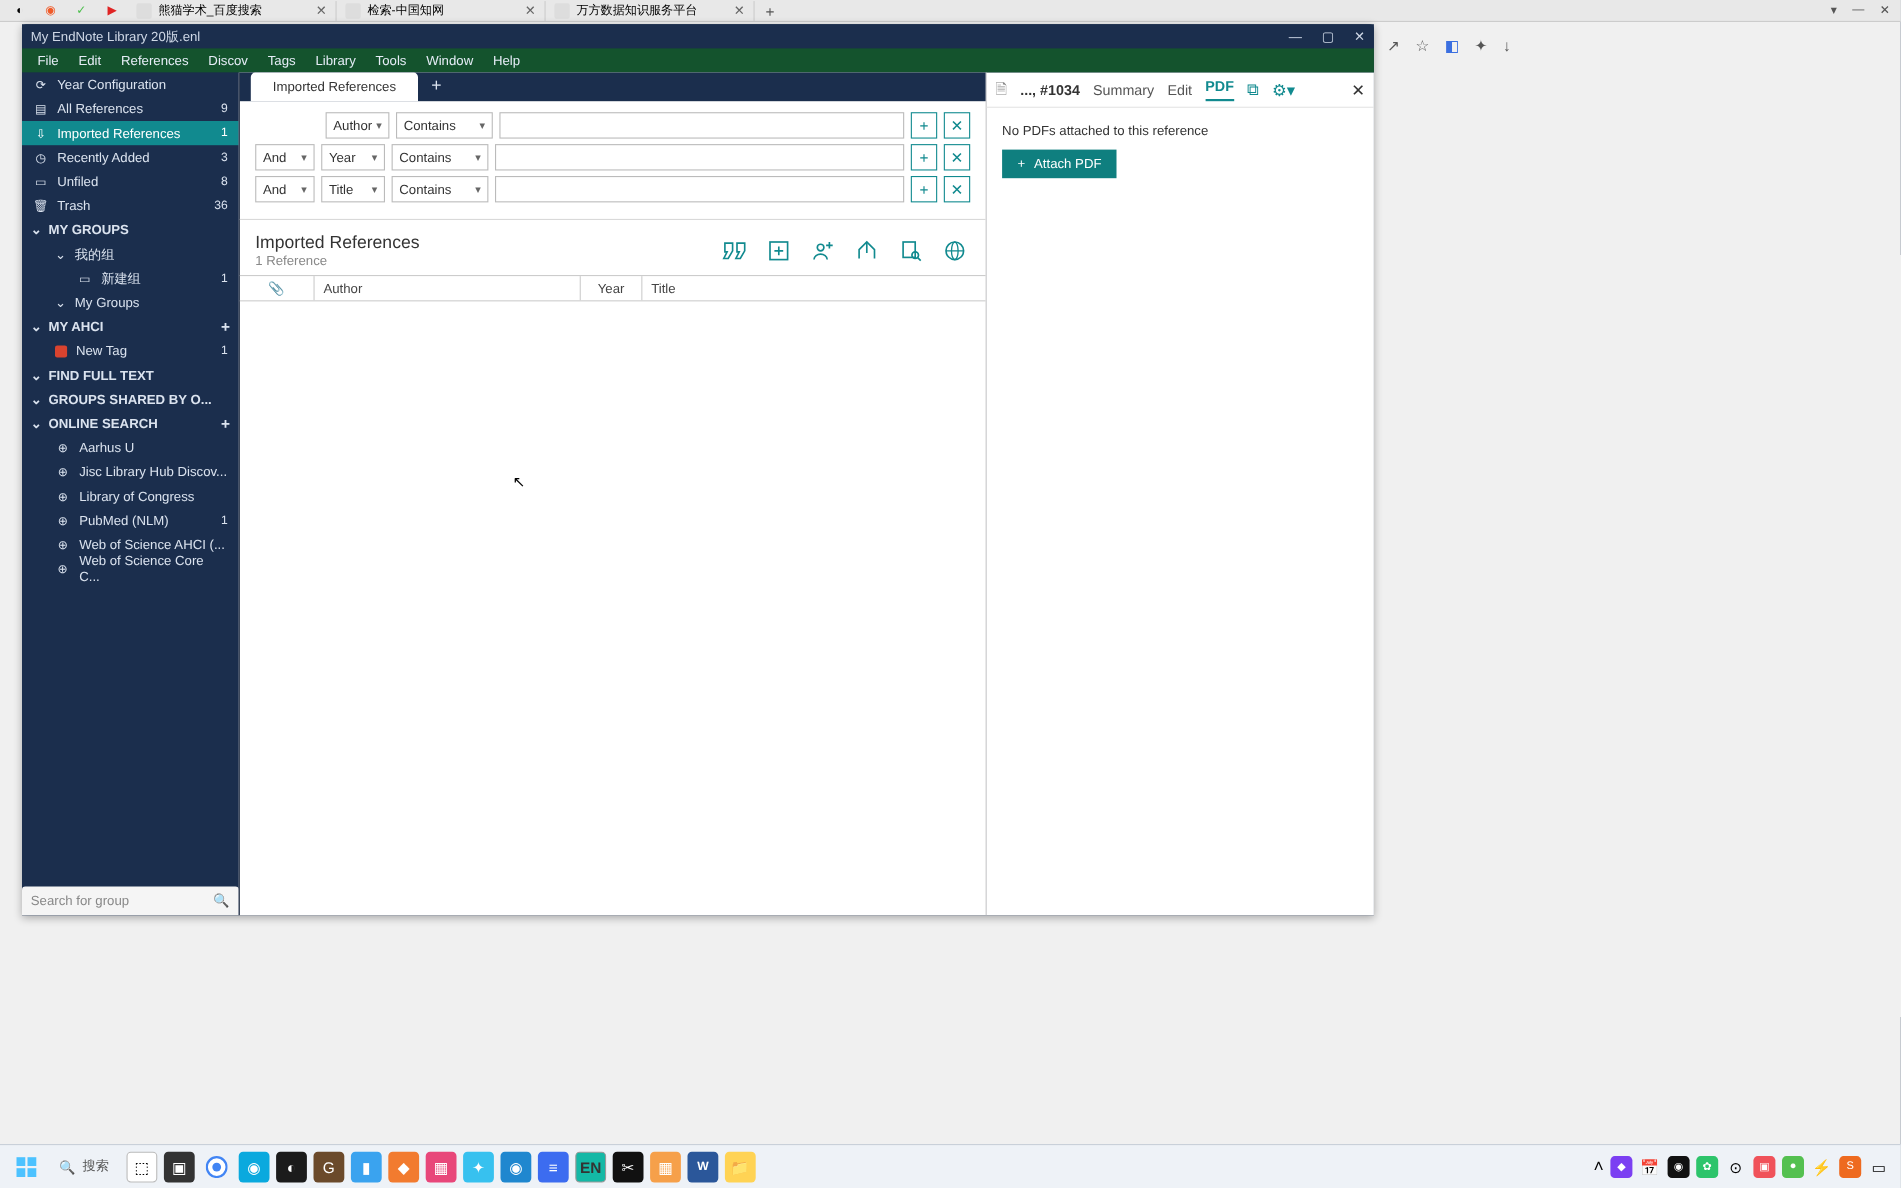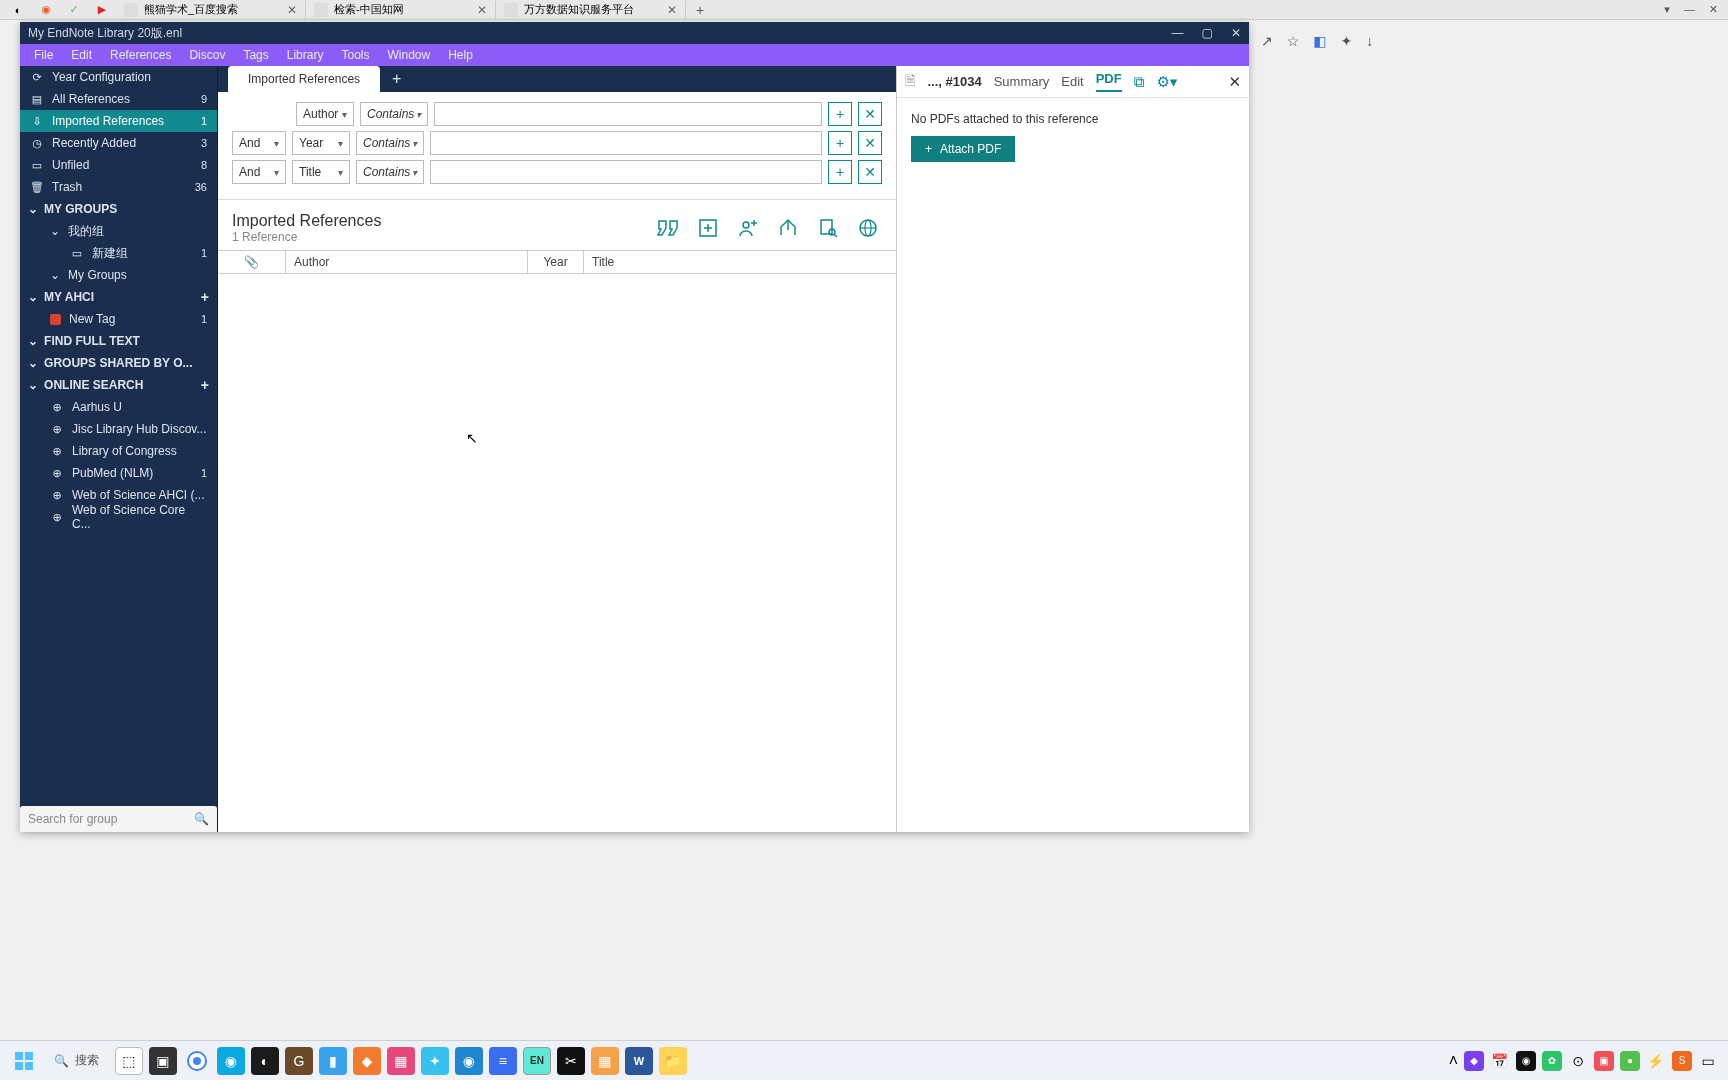--- a/index.html
+++ b/index.html
@@ -11,21 +11,21 @@
 .browser-tab { display: flex; align-items: center; padding: 2px 8px; border-right: 1px solid #ccc; gap: 6px; min-width: 190px; height: 18px; }
 .browser-tab .fav { width: 14px; height: 14px; background: #ddd; border-radius: 2px; }
 .browser-tab .close { color: #666; font-size: 12px; }
 .browser-tabs .new-tab { padding: 0 10px; color: #555; font-size: 14px; }
 .browser-tabs .right-icons { margin-left: auto; display: flex; gap: 14px; padding-right: 10px; color: #555; }
 
 
 .endnote-window { position: absolute; left: 20px; top: 22px; width: 1229px; height: 810px; background: #1b2e4d; border-radius: 4px 4px 0 0; box-shadow: 0 2px 8px rgba(0,0,0,.3); }
 .titlebar { height: 22px; background: #1b2e4d; color: #cfd8e6; font-size: 12px; display: flex; align-items: center; padding: 0 8px; }
 .titlebar .win-controls { margin-left: auto; display: flex; gap: 18px; font-size: 12px; }
-.menubar { height: 22px; background: #8b5cf6; color: #e6edf7; font-size: 12px; display: flex; align-items: center; gap: 18px; padding: 0 14px; }
+.menubar { height: 22px; background: #14532d; color: #e6edf7; font-size: 12px; display: flex; align-items: center; gap: 18px; padding: 0 14px; }
 
 .app-body { display: flex; height: calc(100% - 44px); }
 
 
 .sidebar { width: 197px; background: #1b2e4d; color: #dbe3ef; font-size: 12px; display: flex; flex-direction: column; }
 .sb-item { display: flex; align-items: center; height: 22px; padding: 0 10px; gap: 8px; cursor: pointer; }
 .sb-item.selected { background: #118a8f; color: #fff; }
 .sb-item .count { margin-left: auto; font-size: 11px; }
 .sb-icon { width: 14px; text-align: center; font-size: 11px; }
 .sb-group-header { display: flex; align-items: center; height: 22px; padding: 0 8px; font-weight: bold; font-size: 12px; gap: 6px; }
@@ -42,21 +42,21 @@
 .tabstrip { height: 26px; background: #1b2e4d; display: flex; align-items: flex-end; }
 .tabstrip .tab { background: #fff; color: #333; font-size: 12px; height: 26px; display: flex; align-items: center; padding: 0 20px; border-radius: 4px 4px 0 0; margin-left: 10px; }
 .tabstrip .tab-add { color: #dbe3ef; font-size: 16px; padding: 0 12px; height: 26px; display: flex; align-items: center; }
 
 .search-panel { padding: 10px 14px 10px 14px; border-bottom: 1px solid #d9d9d9; }
 .search-row { display: flex; gap: 6px; margin-bottom: 5px; }
 .sel { height: 24px; border: 1px solid #bbb; background: #fff; font-size: 12px; padding: 0 6px; display: flex; align-items: center; justify-content: space-between; color: #333; }
 .sel.logic { width: 54px; }
 .sel.field { width: 58px; }
 .sel.sp1 { width: 58px; visibility: hidden; }
-.sel.op { width: 68px; font-style: italic; }
+.sel.op { width: 88px; }
 .sel .caret { color: #666; font-size: 10px; }
 .txt { flex: 1; height: 24px; border: 1px solid #bbb; background: #fff; }
 .sq-btn { width: 24px; height: 24px; border: 1px solid #118a8f; color: #118a8f; display: flex; align-items: center; justify-content: center; font-size: 14px; background: #fff; }
 .search-actions { display: flex; justify-content: flex-end; gap: 18px; align-items: center; margin-top: 6px; }
 .link-btn { color: #118a8f; font-size: 13px; font-weight: 600; }
 .search-btn { background: #7fc4c7; color: #fff; font-size: 13px; font-weight: 600; padding: 6px 28px; border: none; }
 
 .results-header { display: flex; align-items: center; padding: 12px 14px 6px 14px; }
 .results-header .titles { font-size: 16px; color: #333; }
 .results-header .subtitle { font-size: 12px; color: #888; }
@@ -443,21 +443,21 @@
   </div>
   <div class="tb-icon" style="background:#0aa9de;color:#fff">◉</div>
   <div class="tb-icon" style="background:#1b1b1b;color:#fff">◐</div>
   <div class="tb-icon" style="background:#6b4a2b;color:#fff">G</div>
   <div class="tb-icon" style="background:#3aa3ef;color:#fff">▮</div>
   <div class="tb-icon" style="background:#f27b2f;color:#fff">◆</div>
   <div class="tb-icon" style="background:#e8477a;color:#fff">▦</div>
   <div class="tb-icon" style="background:#37c1ef;color:#fff">✦</div>
   <div class="tb-icon" style="background:#1f87cf;color:#fff">◉</div>
   <div class="tb-icon" style="background:#3c6cf0;color:#fff">≡</div>
-  <div class="tb-icon" style="background:#5eead4;border:1px solid #999;color:#333;font-size:10px;font-weight:bold">EN</div>
+  <div class="tb-icon" style="background:#14b8a6;border:1px solid #999;color:#333;font-size:14px;font-weight:bold">EN</div>
   <div class="tb-icon" style="background:#111;color:#fff">✂</div>
   <div class="tb-icon" style="background:#f6a04a;color:#fff">▦</div>
   <div class="tb-icon" style="background:#2b579a;color:#fff;font-size:11px;font-weight:bold">W</div>
   <div class="tb-icon" style="background:#ffd354">📁</div>
   <div class="tb-right">
     <span>˄</span>
     <div class="tb-icon" style="background:#7b3ff2;color:#fff;width:20px;height:20px;font-size:10px">◆</div>
     <div class="tb-icon" style="width:20px;height:20px">📅</div>
     <div class="tb-icon" style="background:#111;color:#fff;width:20px;height:20px;font-size:10px">◉</div>
     <div class="tb-icon" style="background:#2dc46b;color:#fff;width:20px;height:20px;font-size:10px">✿</div>

